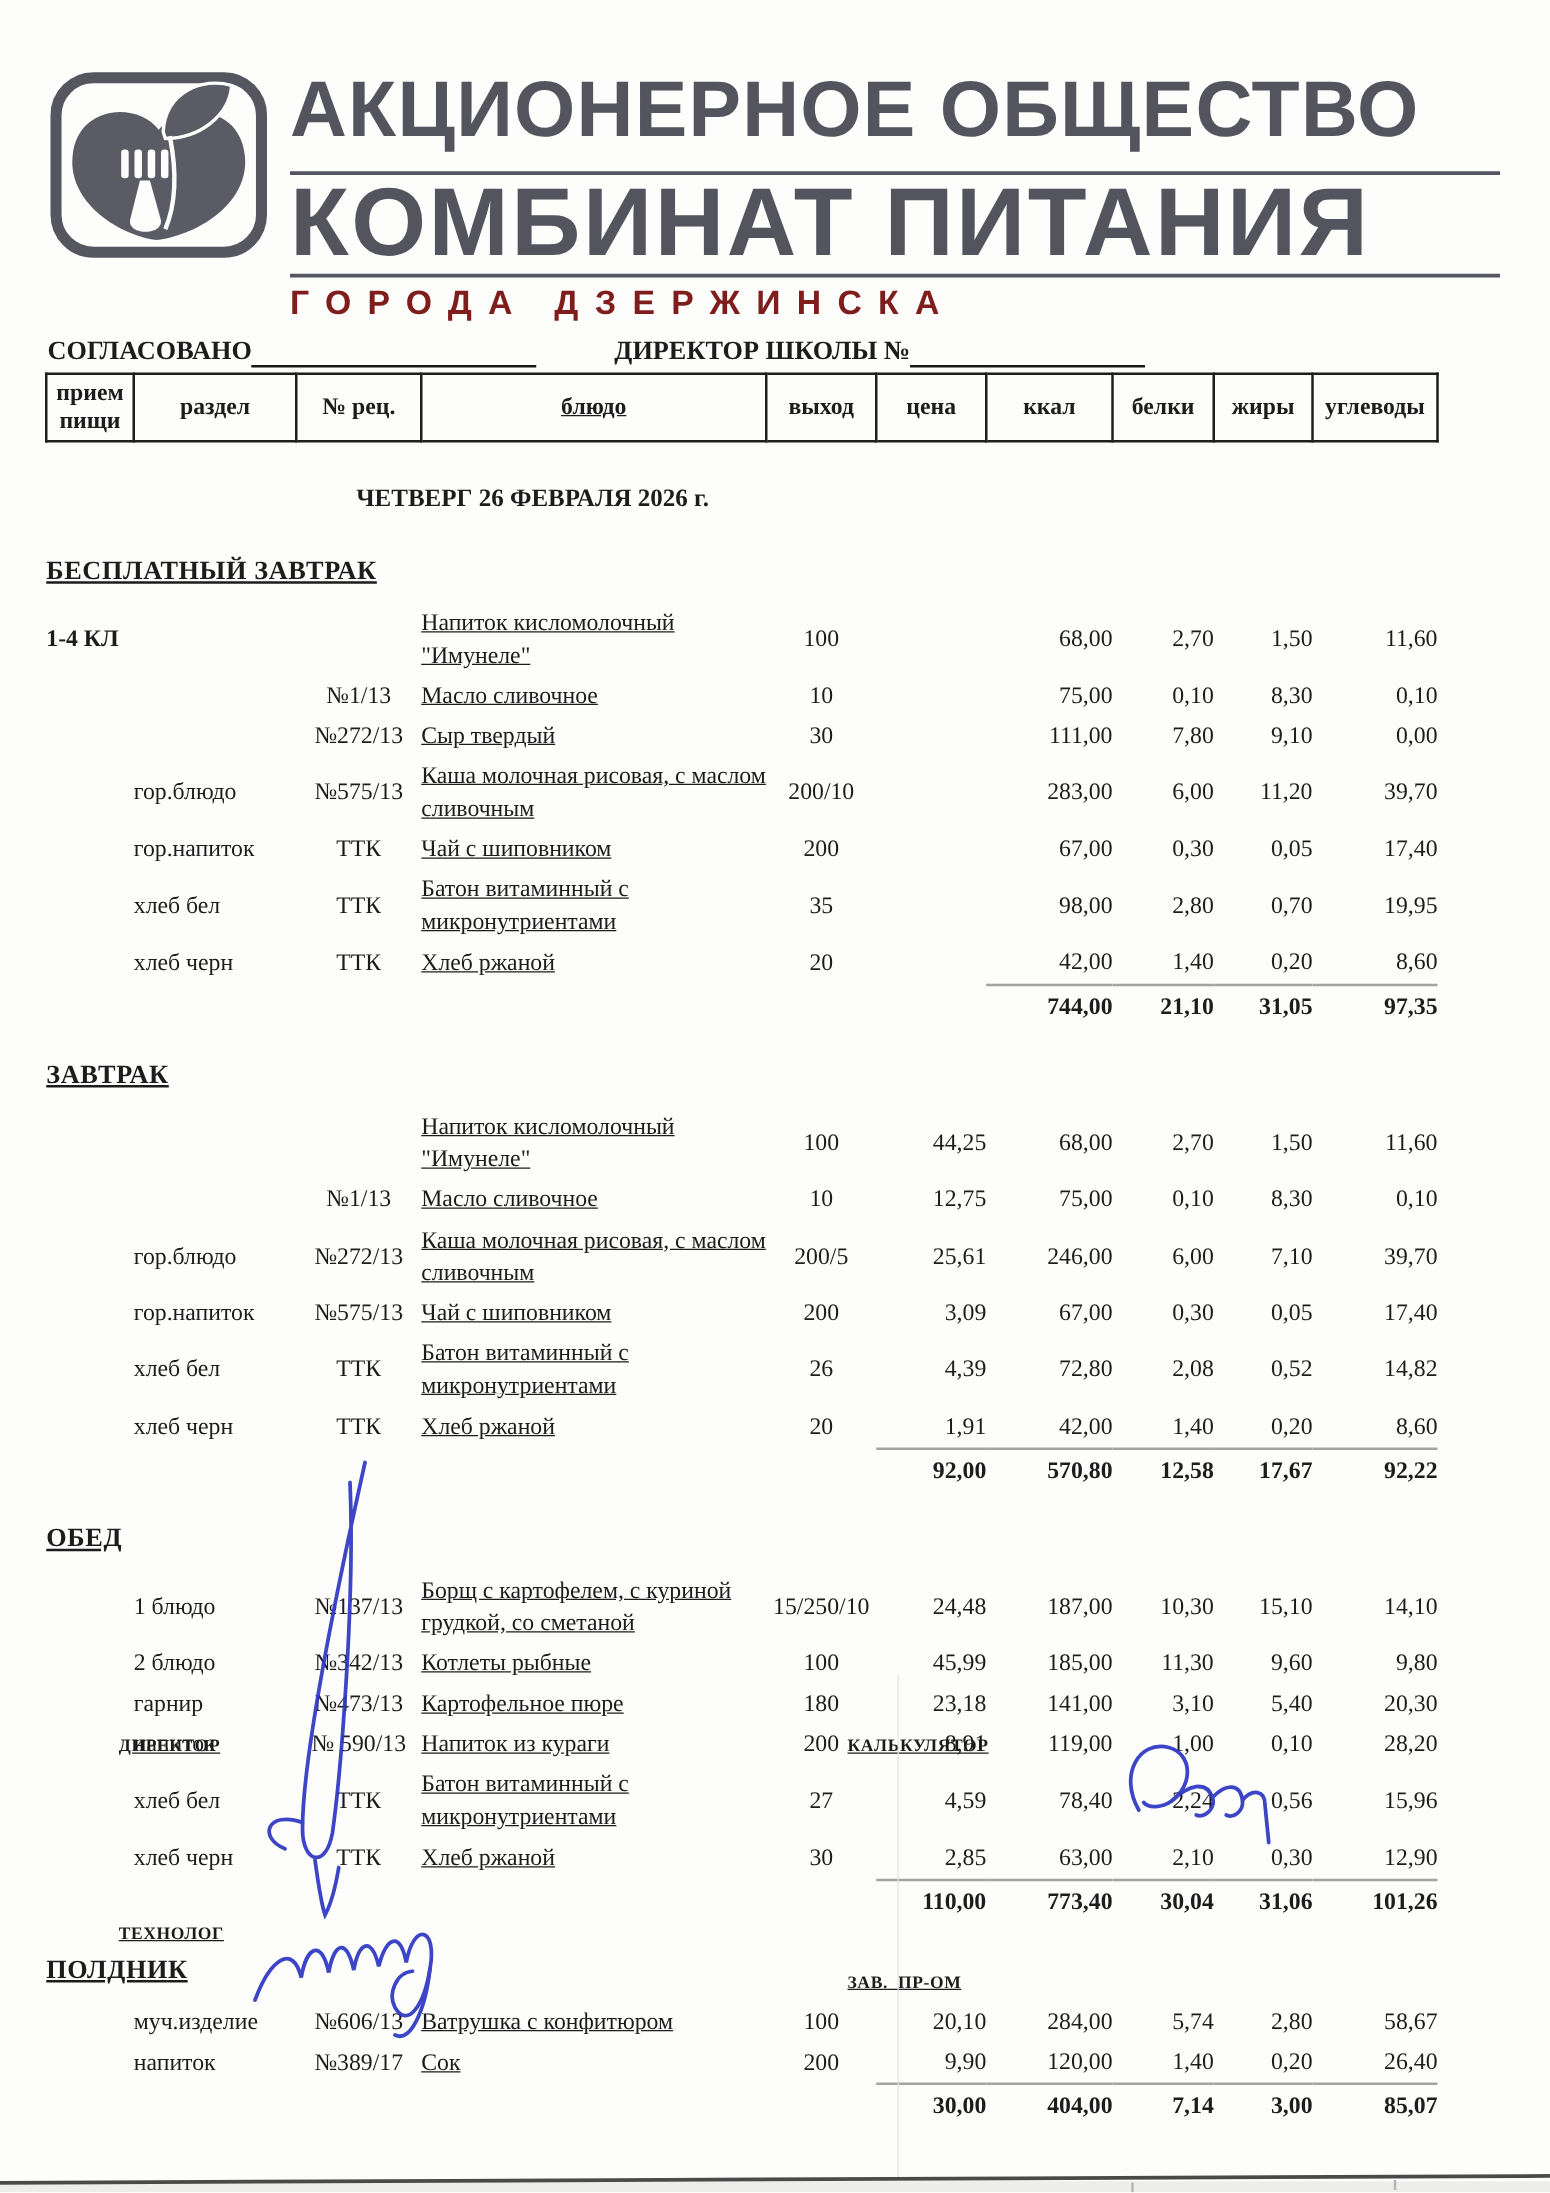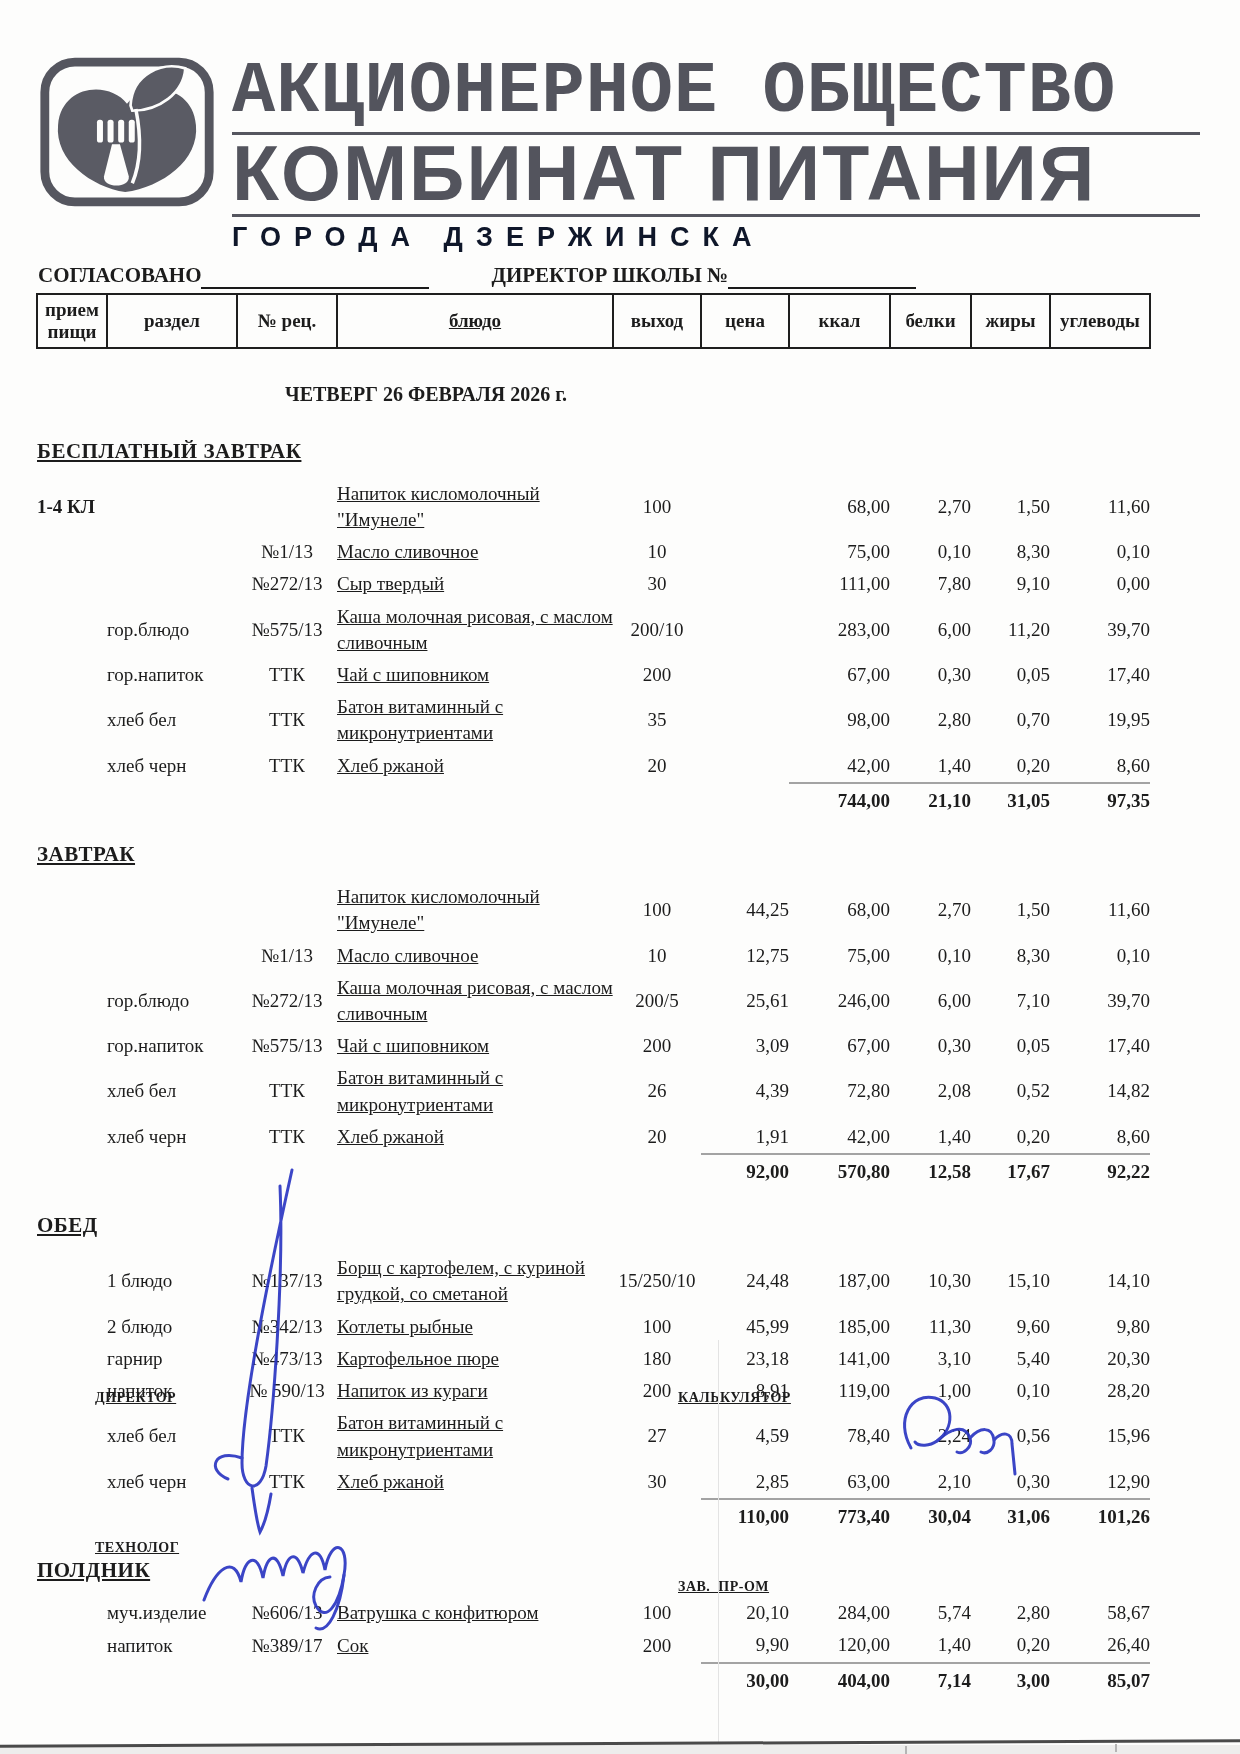--- a/index.html
+++ b/index.html
@@ -2,26 +2,26 @@
 <html><head>
 <meta charset="utf-8">
 <style>
   html,body{margin:0;padding:0;background:#ffffff;}
   .page{position:relative;width:1240px;height:1754px;background:#fdfdfc;overflow:hidden;
         font-family:"Liberation Serif",serif;color:#1c1c1c;}
   
   .brand{display:flex;align-items:flex-start;margin:56px 40px 0 38px;}
   .brand-logo{flex:0 0 178px;}
   .brand-text{flex:1;margin-left:16px;color:#53545d;}
-  .brand-l1{font-family:Liberation Mono, monospace;font-weight:700;font-size:72px;
-            letter-spacing:1px;line-height:1.02;border-bottom:3px solid #55565f;padding-bottom:3px;}
+  .brand-l1{font-family:Liberation Sans, sans-serif;font-weight:700;font-size:63px;
+            letter-spacing:1px;line-height:1.02;border-bottom:3px solid #55565f;padding-bottom:17px;}
   .brand-l2{font-family:"Liberation Sans",sans-serif;font-weight:700;font-size:77px;
             letter-spacing:2px;line-height:1.0;border-bottom:3px solid #55565f;padding-bottom:2px;}
   .brand-l3{font-family:"Liberation Sans",sans-serif;font-weight:700;font-size:27px;
-            letter-spacing:13px;color:#0f172a;padding-top:5px;}
+            letter-spacing:13px;color:#7f1d1d;padding-top:5px;}
   
   .approve-row{display:flex;margin:10px 38px 0 38px;
                font-weight:bold;font-size:21px;}
   .blank-line{border-bottom:2px solid #1a1a1a;height:24px;}
   .bl1{width:228px;}
   .gap1{width:62px;}
   .bl2{width:188px;}
   
   table.menu{border-collapse:collapse;table-layout:fixed;width:1053px;margin:4px 0 0 36px;
              font-size:19px;}

